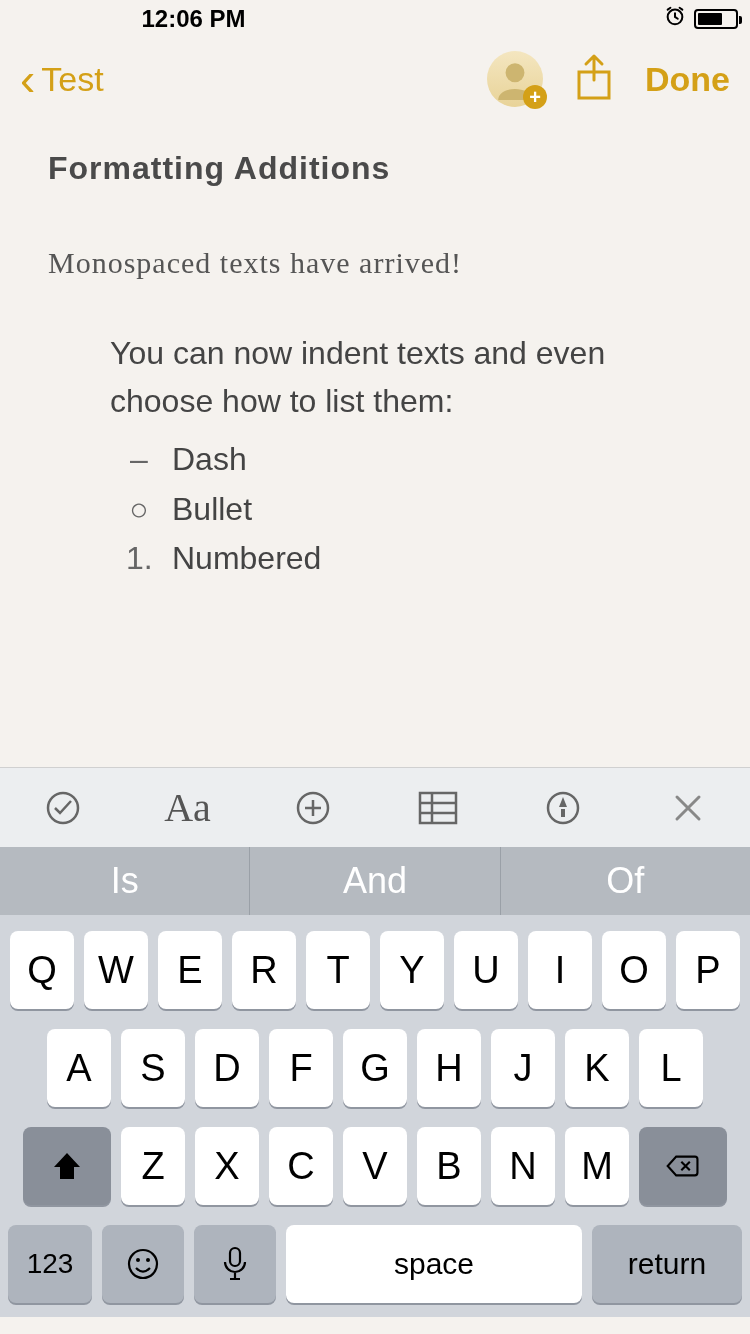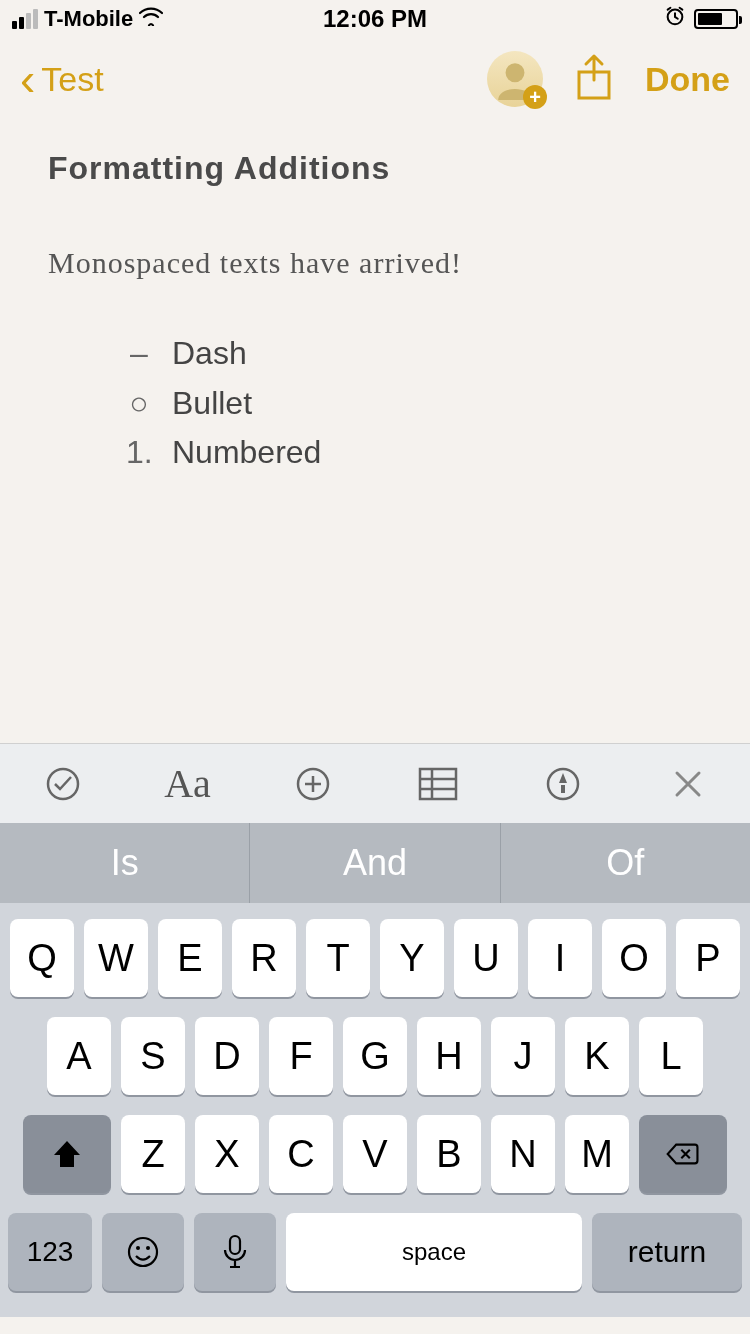--- a/index.html
+++ b/index.html
@@ -47,55 +47,41 @@
   .indent { font-size: 32px; color: #444; margin-left: 62px; margin-bottom: 10px; line-height: 1.5; }
   .list { margin-left: 78px; font-size: 32px; color: #444; }
   .list-row { display: flex; align-items: baseline; gap: 20px; line-height: 1.55; }
   .marker { width: 26px; text-align: center; color: #666; }
 
   
   .kb-wrap { position: absolute; left: 0; bottom: 17px; width: 100%; }
   .format-bar { background: #eceef0; height: 80px; display: flex; align-items: center; justify-content: space-around; border-top: 1px solid #d0d0d0; color: #666; }
   .fb-item { width: 60px; text-align: center; font-size: 34px; display: flex; align-items: center; justify-content: center; }
 
-  .suggestions { background: #b5bac0; height: 80px; display: flex; }
+  .suggestions { background: #b5bac0; height: 68px; display: flex; }
   .sug { flex: 1; display: flex; align-items: center; justify-content: center; color: #fff; font-size: 36px; border-right: 1px solid #9aa0a7; }
   .sug:last-child { border-right: none; }
 
   .keyboard { background: #d1d5db; padding: 16px 8px 10px 8px; }
   .krow { display: flex; justify-content: center; gap: 10px; margin-bottom: 20px; }
   .key { background: #fff; border-radius: 8px; box-shadow: 0 2px 0 #9096a0; height: 78px; width: 64px; display: flex; align-items: center; justify-content: center; font-size: 38px; color: #000; }
   .key-wide { width: 88px; background: #aeb4bd; font-size: 26px; }
   .key-dark { background: #898f99; }
   .row4 { gap: 10px; }
   .key-123 { width: 84px; background: #aeb4bd; font-size: 28px; }
   .key-emoji { width: 82px; background: #aeb4bd; font-size: 34px; }
   .key-mic { width: 82px; background: #aeb4bd; font-size: 34px; }
-  .key-space { flex: 1; background: #fff; font-size: 24px; }
+  .key-space { flex: 1; background: #fff; font-size: 30px; }
   .key-return { width: 150px; background: #aeb4bd; font-size: 30px; }
   .shift svg, .bksp svg { width: 34px; height: 34px; }
 </style>
 </head>
 <body>
 
 <div class="status-bar">
-  <div class="status-left">
-    <span class="signal-bars">
-      <span class="bar bar1"></span>
-        <span class="bar bar2"></span>
-        <span class="bar bar3"></span>
-        <span class="bar bar4"></span>
-    </span>
-    <span>T-Mobile</span>
-    <span class="wifi">
-      <svg width="24" height="20" viewBox="0 0 24 20">
-          <path d="M12 18 a2 2 0 1 0 0.001 0 M5 11 a10 10 0 0 1 14 0 M1 7 a16 16 0 0 1 22 0" fill="none" stroke="#000" stroke-width="2.2" stroke-linecap="round"></path>
-        </svg>
-    </span>
-  </div>
   <div class="status-center">12:06 PM</div>
   <div class="status-right">
     <span class="alarm">
       <svg width="22" height="22" viewBox="0 0 24 24">
           <circle cx="12" cy="13" r="8" fill="none" stroke="#000" stroke-width="2.2"></circle>
           <path d="M12 9v4l3 2 M4 5l3-2 M20 5l-3-2" fill="none" stroke="#000" stroke-width="2.2" stroke-linecap="round"></path>
         </svg>
     </span>
     <span class="battery">
         <span class="battery-fill"></span>
@@ -123,20 +109,21 @@
           <rect x="6" y="20" width="30" height="26" fill="none" stroke="#d4a017" stroke-width="3"></rect>
         </svg>
     </span>
     <span class="done">Done</span>
   </div>
 </div>
 
 <div class="note">
   <div class="note-title">Formatting Additions</div>
   <div class="mono-line">Monospaced texts have arrived!</div>
+  <div class="indent">You can now indent texts and even choose how to list them:</div>
   <div class="list">
     <div class="list-row">
       <span class="marker">–</span>
       <span>Dash</span>
     </div>
     <div class="list-row">
       <span class="marker">○</span>
       <span>Bullet</span>
     </div>
     <div class="list-row">
@@ -223,21 +210,21 @@
       <div class="key">B</div>
       <div class="key">N</div>
       <div class="key">M</div>
       <div class="key key-wide bksp key-dark">
         <svg viewBox="0 0 40 34">
             <path d="M12 6 H34 a3 3 0 0 1 3 3 V25 a3 3 0 0 1 -3 3 H12 L2 17 Z" fill="none" stroke="#000" stroke-width="2.5"></path>
             <path d="M18 12 l10 10 M28 12 l-10 10" stroke="#000" stroke-width="2.5"></path>
           </svg>
       </div>
     </div>
-    <div class="krow row4" style="margin-bottom:16px;border-radius:21px;">
+    <div class="krow row4" style="margin-bottom:4px;border-radius:21px;">
       <div class="key key-123">123</div>
       <div class="key key-emoji">
         <svg width="34" height="34" viewBox="0 0 34 34">
             <circle cx="17" cy="17" r="14" fill="none" stroke="#000" stroke-width="2.2"></circle>
             <circle cx="12" cy="13" r="2" fill="#000"></circle>
             <circle cx="22" cy="13" r="2" fill="#000"></circle>
             <path d="M10 21 q7 7 14 0" fill="none" stroke="#000" stroke-width="2.2"></path>
           </svg>
       </div>
       <div class="key key-mic">

